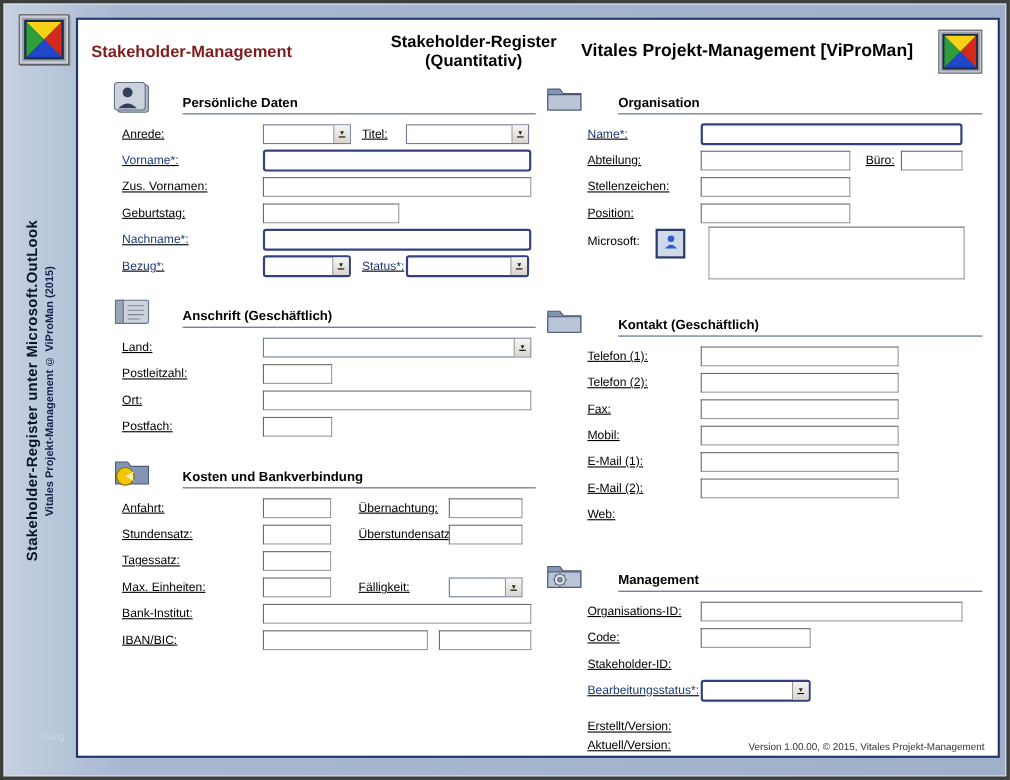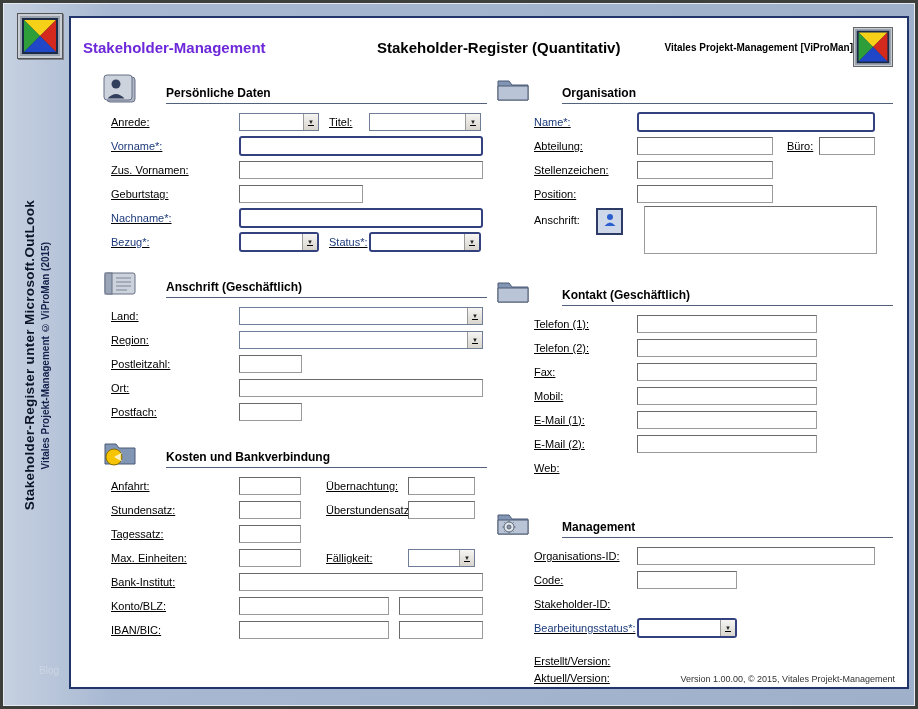--- a/index.html
+++ b/index.html
@@ -16,23 +16,23 @@
   .vtext{position:absolute;left:6px;top:66px;bottom:64px;width:54px;display:flex;
     align-items:center;justify-content:center;gap:3px;}
   .v1,.v2{writing-mode:vertical-rl;transform:rotate(180deg);font-weight:bold;white-space:nowrap;}
   .v1{font-size:13.5px;color:#0c1428;letter-spacing:.3px;}
   .v2{font-size:10px;color:#15214b;}
   .blog{position:absolute;left:36px;bottom:30px;font-size:10px;color:#cdd6e4;cursor:pointer;}
   
   .panel{position:absolute;left:66px;top:13px;right:6px;bottom:17px;background:#fff;
     border:2px solid #22356a;padding:6px 14px 4px 12px;}
   .hdr{display:flex;align-items:center;height:46px;}
-  .hdr-left{font-size:15px;font-weight:bold;color:#6d28d9;width:250px;}
+  .hdr-left{font-size:15px;font-weight:bold;color:#7f1d1d;width:250px;}
   .hdr-center{font-size:15px;font-weight:bold;color:#000;flex:1;text-align:center;}
-  .hdr-right{font-size:10px;font-weight:bold;color:#000;margin-right:0;white-space:nowrap;}
+  .hdr-right{font-size:16px;font-weight:bold;color:#000;margin-right:23px;white-space:nowrap;}
   .logo-sm{width:40px;height:40px;padding:1px;background:#c9ced6;border:1px solid #666;}
   .cols{display:flex;align-items:flex-start;}
   .col-l{width:404px;}
   .col-r{flex:1;}
   
   .sec{margin-top:12px;}
   .sec.first{margin-top:2px;}
   .sec.mt-lg{margin-top:26px;}
   .sec-head{display:flex;align-items:flex-end;height:32px;margin-bottom:6px;}
   .sec-icon{width:38px;height:30px;margin-left:18px;flex-shrink:0;}
@@ -185,27 +185,20 @@
             <span class="sec-title">Anschrift (Geschäftlich)</span>
           </div>
           <div class="row">
             <span class="lbl">Land:</span>
             <div class="combo w244">
                 <span class="fill"></span>
                 <span class="btn">▼</span>
               </div>
           </div>
           <div class="row">
-            <span class="lbl">Region:</span>
-            <div class="combo w244">
-                <span class="fill"></span>
-                <span class="btn">▼</span>
-              </div>
-          </div>
-          <div class="row">
             <span class="lbl">Postleitzahl:</span>
             <input class="inp w63" style="">
           </div>
           <div class="row">
             <span class="lbl">Ort:</span>
             <input class="inp w244" style="">
           </div>
           <div class="row">
             <span class="lbl">Postfach:</span>
             <input class="inp w63" style="">
@@ -246,25 +239,20 @@
             <div class="combo w67">
                 <span class="fill"></span>
                 <span class="btn">▼</span>
               </div>
           </div>
           <div class="row">
             <span class="lbl">Bank-Institut:</span>
             <input class="inp w244" style="">
           </div>
           <div class="row">
-            <span class="lbl">Konto/BLZ:</span>
-            <input class="inp w150" style="">
-            <input class="inp w84 ml10" style="">
-          </div>
-          <div class="row">
             <span class="lbl">IBAN/BIC:</span>
             <input class="inp w150" style="">
             <input class="inp w84 ml10" style="">
           </div>
         </div>
       </div>
 
       <div class="col-r">
 
         <div class="sec first">
@@ -289,21 +277,21 @@
           </div>
           <div class="row">
             <span class="rlbl">Stellenzeichen:</span>
             <input class="inp w136" style="">
           </div>
           <div class="row">
             <span class="rlbl">Position:</span>
             <input class="inp w136" style="">
           </div>
           <div class="kat-row">
-            <span class="rlbl">Anschrift:</span>
+            <span class="rlbl">Microsoft:</span>
             <button class="kat-btn">
               <span>
                 <svg width="16" height="16" viewBox="0 0 16 16">
                   <circle cx="8" cy="5" r="3" fill="#2b5fd0"></circle>
                   <path d="M2.5 14 q5.5 -7 11 0 z" fill="#2b5fd0"></path>
                 </svg>
               </span>
             </button>
             <textarea class="ta" style=""></textarea>
           </div>

